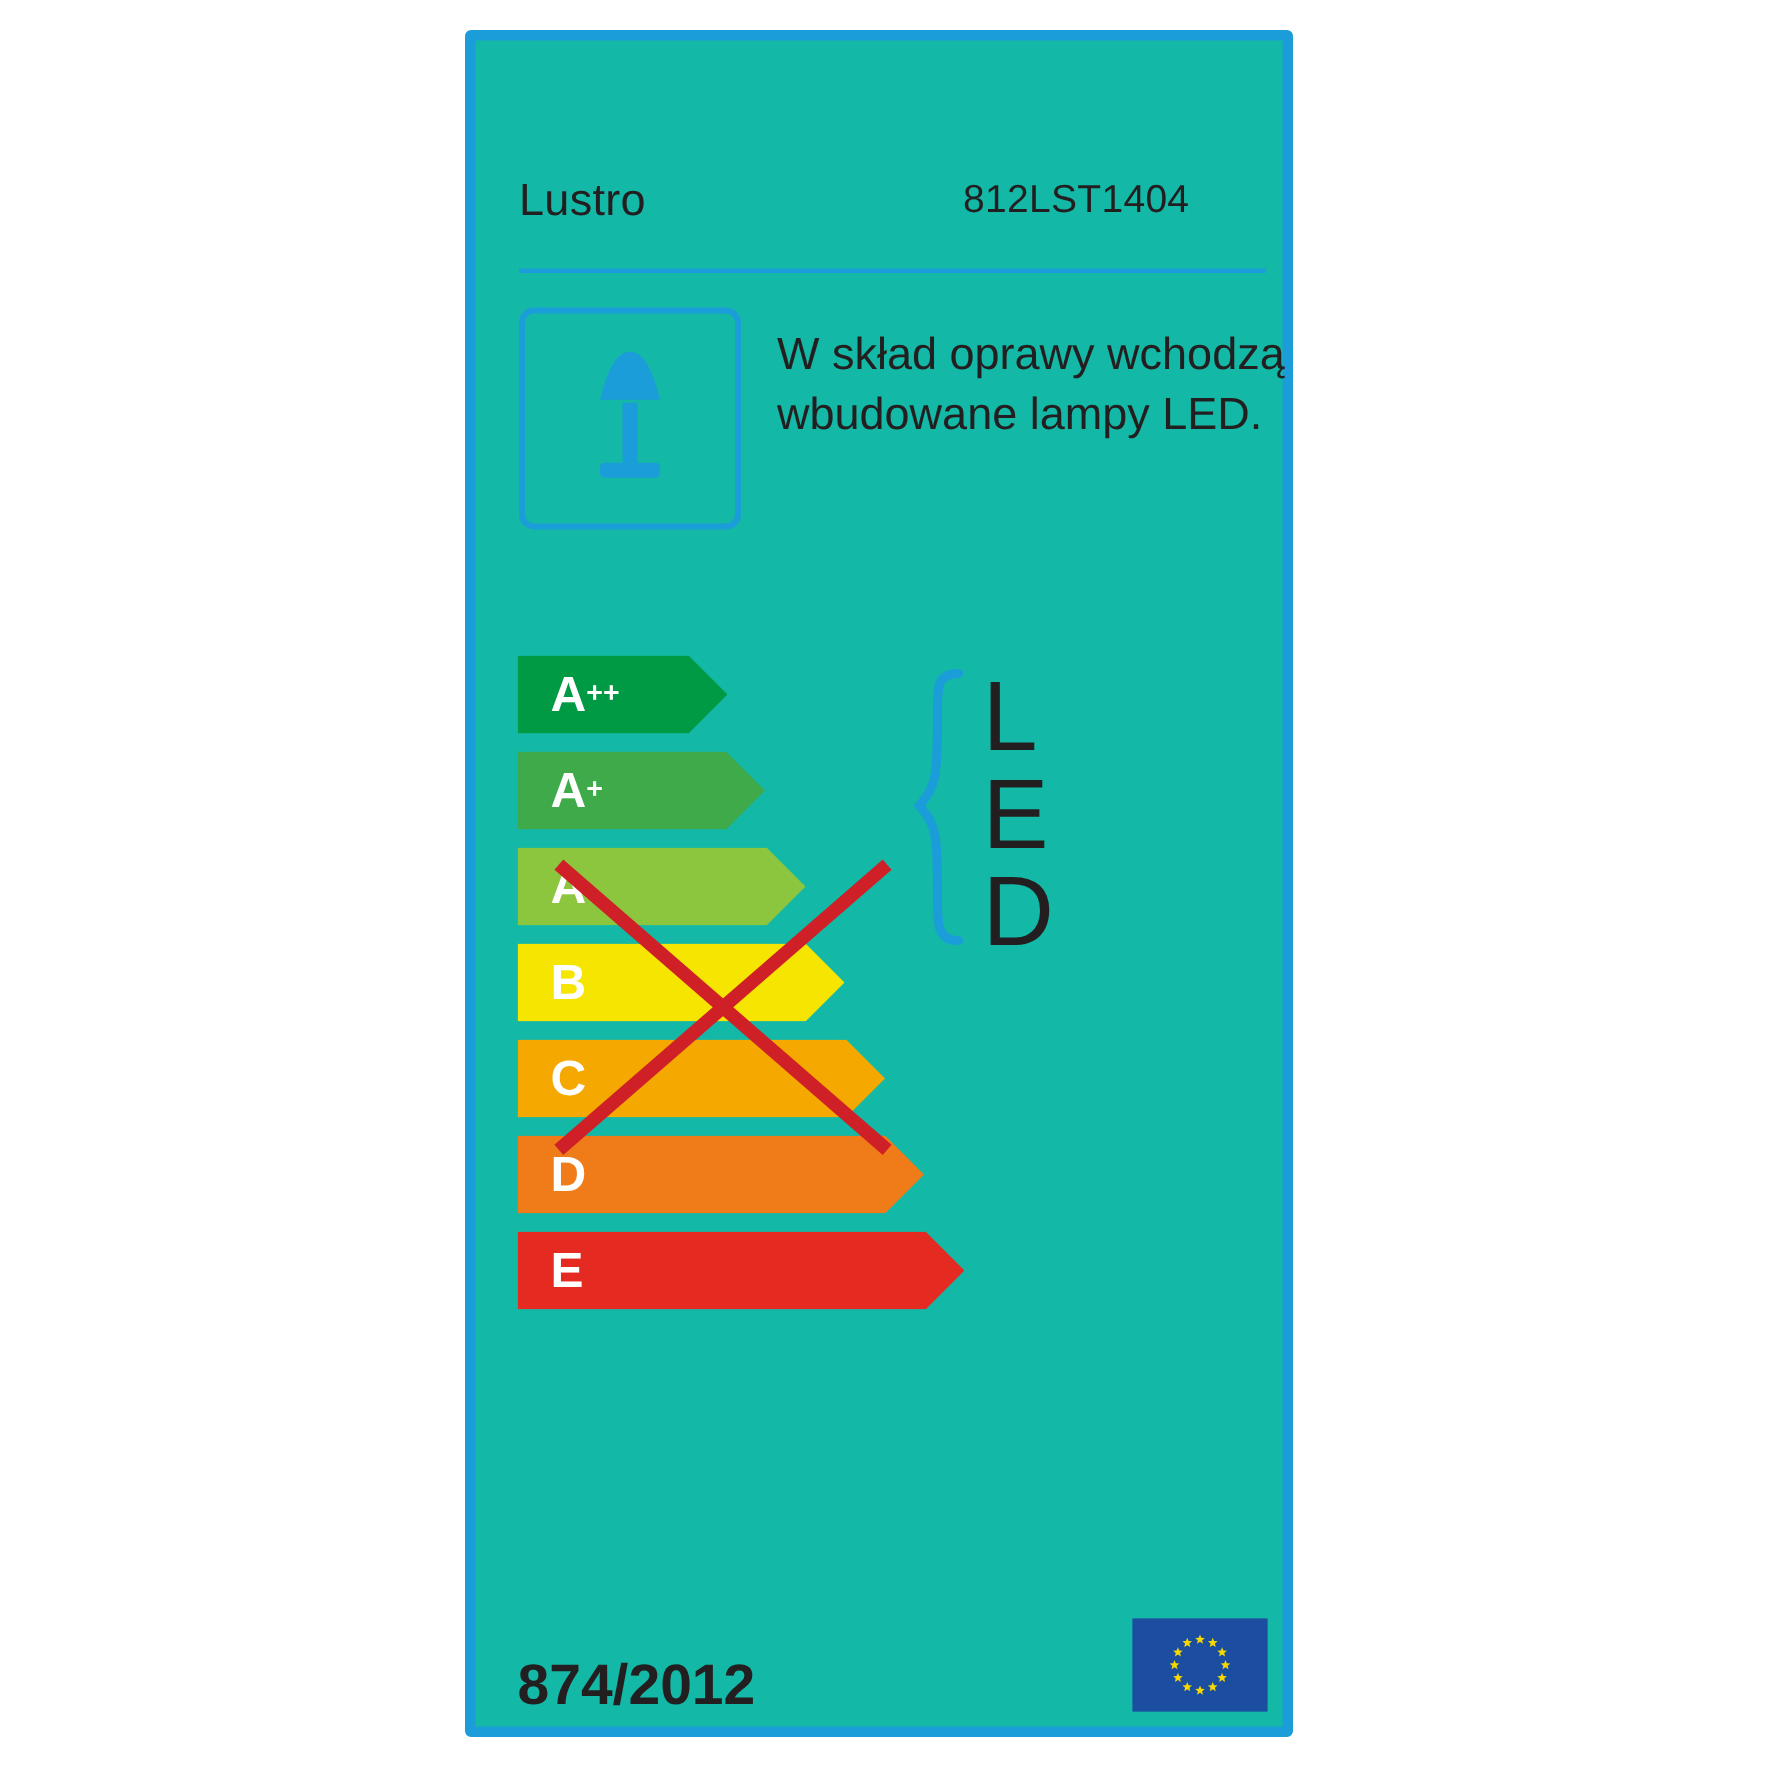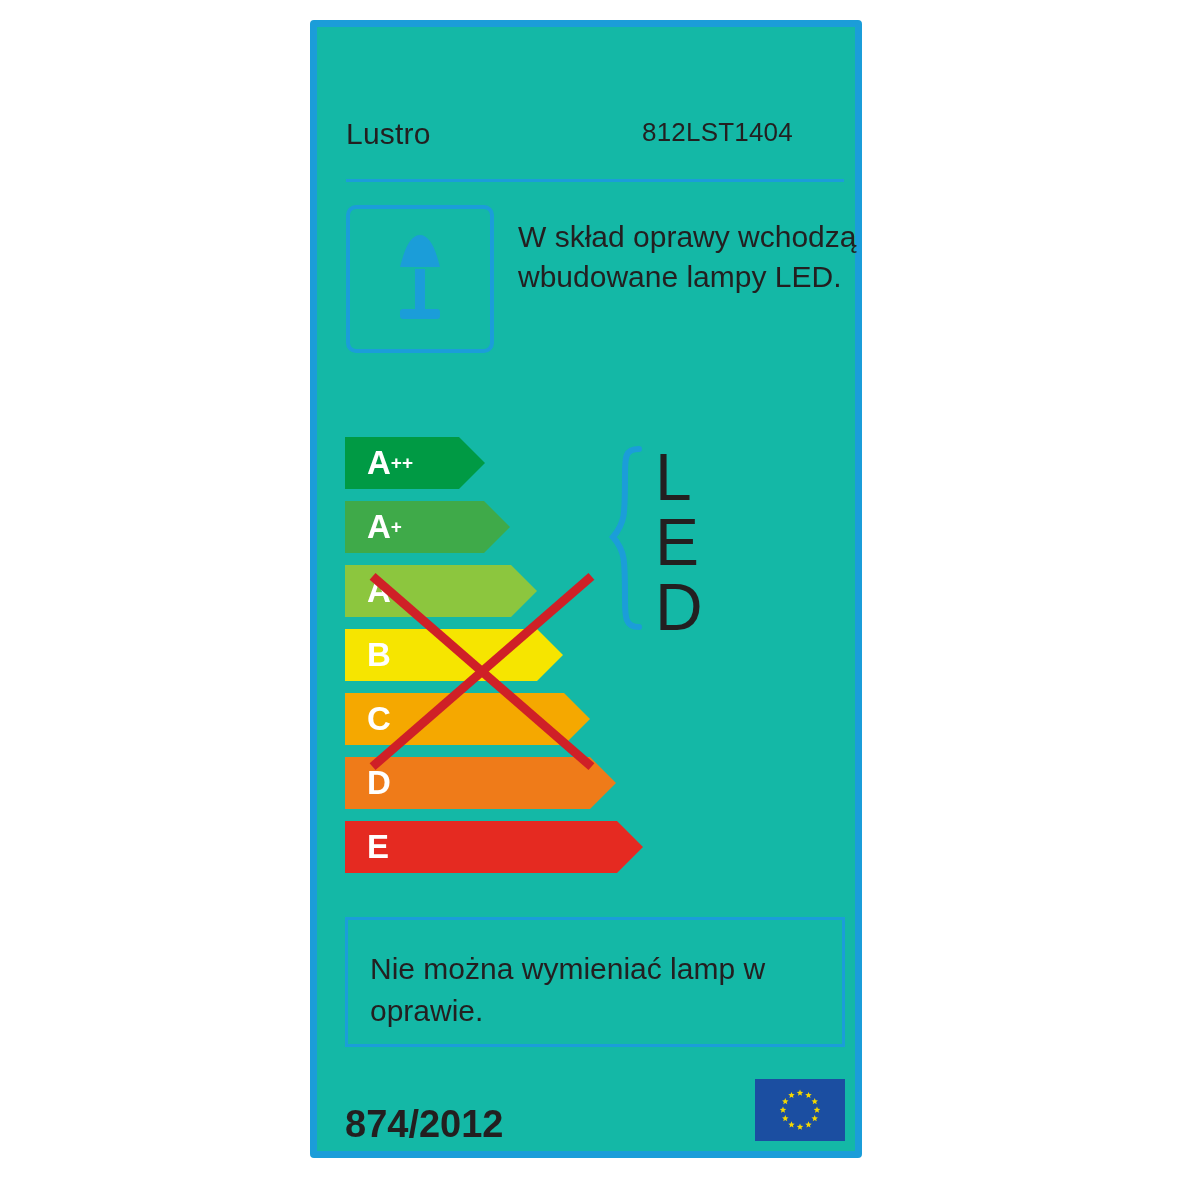--- a/index.html
+++ b/index.html
@@ -243,23 +243,20 @@
         <path d="M32 4 C18 4 18 12 18 30 C18 70 18 78 6 92 C18 106 18 114 18 154 C18 172 18 182 32 182" fill="none" stroke="#1b9dd9" stroke-width="6" stroke-linecap="round"></path>
       </svg>
     </span>
     <div class="led-letters">
       <div>L</div>
       <div>E</div>
       <div>D</div>
     </div>
   </div>
 
-  <div class="bottom-box">
-    <div class="bottom-text">Nie można wymieniać lamp w oprawie.</div>
-  </div>
 
   <div class="reg-number">874/2012</div>
   <div class="eu-flag">
     <svg width="90" height="62" viewBox="0 0 90 62" xmlns="http://www.w3.org/2000/svg">
       <rect width="90" height="62" fill="#1b4ea1"></rect>
       <g fill="#f5d800" id="stars">
           <polygon points="45.00,10.60 45.88,12.79 48.23,12.95 46.43,14.46 47.00,16.75 45.00,15.50 43.00,16.75 43.57,14.46 41.77,12.95 44.12,12.79"></polygon>
           <polygon points="53.50,12.88 54.38,15.06 56.73,15.23 54.93,16.74 55.50,19.03 53.50,17.78 51.50,19.03 52.07,16.74 50.27,15.23 52.62,15.06"></polygon>
           <polygon points="59.72,19.10 60.60,21.29 62.96,21.45 61.15,22.96 61.72,25.25 59.72,24.00 57.72,25.25 58.30,22.96 56.49,21.45 58.84,21.29"></polygon>
           <polygon points="62.00,27.60 62.88,29.79 65.23,29.95 63.43,31.46 64.00,33.75 62.00,32.50 60.00,33.75 60.57,31.46 58.77,29.95 61.12,29.79"></polygon>

